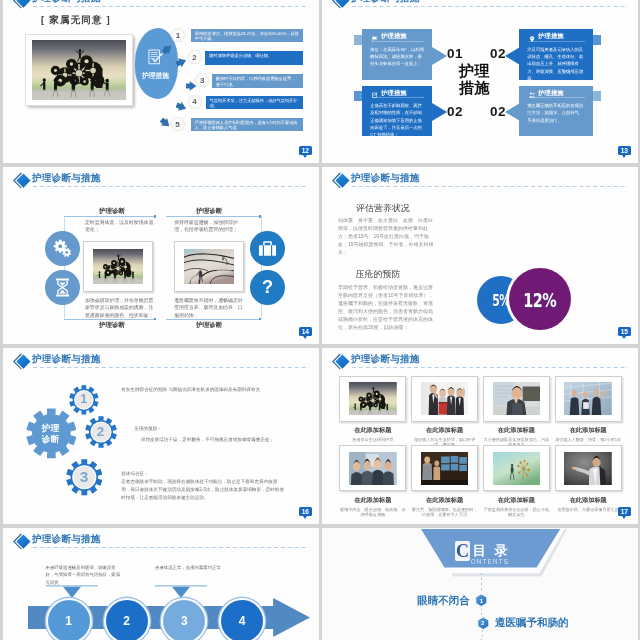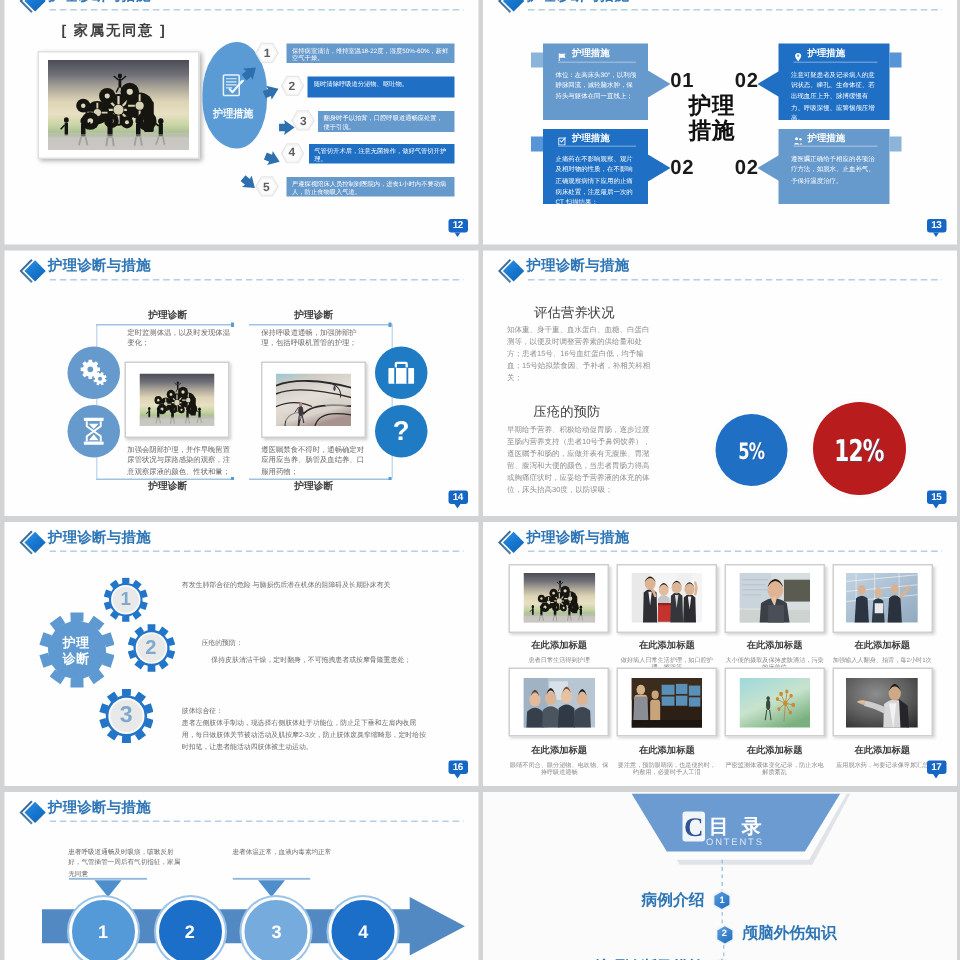--- a/index.html
+++ b/index.html
@@ -744,21 +744,21 @@
   <span class="dash"></span>
  </div>
  <div class="h2" style="left:34px;top:35.2px;">评估营养状况</div>
  <div class="p" style="left:16px;top:48.5px;">知体重、身干重、血水蛋白、血糖、白蛋白测等，以便及时调整营养素的供给量和处方；患者15号、16号血红蛋白低，均予输血；15号始拟禁食因、予补者，补相关科相关；</div>
  <div class="h2" style="left:33.5px;top:101.2px;">压疮的预防</div>
  <div class="p" style="left:16px;top:115.5px;">早期给予营养、积极给动促胃肠，逐步过渡至肠内营养支持（患者10号予鼻饲饮养），遵医嘱予和肠的，应做并表有无腹胀、胃潴留、腹泻和大便的颜色，当患者胃肠力得高或胸痛症状时，应妥给予营养液的体充的体位，床头抬高30度，以防误吸；</div>
  <div class="bubs">
         <div class="bub" style="left:155.0px;top:109.0px;width:48.0px;height:48.0px;background:#1F6FC4;font-size:15px;z-index:2;">
           <span style="margin-left:-1px;margin-top:1px;">5%</span>
         </div>
-        <div class="bub" style="left:187.0px;top:101.0px;width:62.0px;height:62.0px;background:#b91c1c;font-size:20px;z-index:3;margin-left:33px;">
+        <div class="bub" style="left:187.0px;top:101.0px;width:62.0px;height:62.0px;background:#701a75;font-size:20px;z-index:3;">
           <span style="margin-left:0px;margin-top:1px;">12%</span>
         </div>
       </div>
  <div class="pagebadge">15</div>
 </div>
 <div class="slide s16" style="left:3px;top:348px;height:176px;">
 <div class="hdr">
   <span class="dia"><svg viewBox="0 0 22 20" width="22" height="20">
  <defs>
               <linearGradient id="dgr" x1="0" y1="0" x2="0.8" y2="1">
@@ -1285,38 +1285,38 @@
                 <linearGradient id="hxg" x1="0.1" y1="0" x2="0.8" y2="1">
                   <stop offset="0" stop-color="#5C9BDC"></stop>
                   <stop offset="1" stop-color="#2271C0"></stop>
                 </linearGradient>
               </defs>
 <polygon points="7,0 14,4 14,12 7,16 0,12 0,4" fill="#eef3f8"></polygon>
 <polygon points="7,1.6 12.6,4.8 12.6,11.2 7,14.4 1.4,11.2 1.4,4.8" fill="url(#hxg)"></polygon>
             </svg></span>
           <span class="hn">1</span>
         </span>
-   <span class="item" style="right:18px;">病例介绍</span>
+   <span class="item" style="right:18px;">眼睛不闭合</span>
         <span class="dot"></span>
       </div>
       <div class="citem" style="left:154.6px;top:87.6px;">
    <span class="hexnum">
           <span class="hx"><svg viewBox="0 0 14 16" width="100%" height="100%">
 <defs>
                 <linearGradient id="hxg" x1="0.1" y1="0" x2="0.8" y2="1">
                   <stop offset="0" stop-color="#5C9BDC"></stop>
                   <stop offset="1" stop-color="#2271C0"></stop>
                 </linearGradient>
               </defs>
 <polygon points="7,0 14,4 14,12 7,16 0,12 0,4" fill="#eef3f8"></polygon>
 <polygon points="7,1.6 12.6,4.8 12.6,11.2 7,14.4 1.4,11.2 1.4,4.8" fill="url(#hxg)"></polygon>
             </svg></span>
           <span class="hn">2</span>
         </span>
-   <span class="item" style="left:18.3px;">颅脑外伤知识</span>
+   <span class="item" style="left:18.3px;">遵医嘱予和肠的</span>
         <span class="dot"></span>
       </div>
       <div class="citem" style="left:153.2px;top:110.1px;">
    <span class="hexnum">
           <span class="hx"><svg viewBox="0 0 14 16" width="100%" height="100%">
 <defs>
                 <linearGradient id="hxg" x1="0.1" y1="0" x2="0.8" y2="1">
                   <stop offset="0" stop-color="#5C9BDC"></stop>
                   <stop offset="1" stop-color="#2271C0"></stop>
                 </linearGradient>

